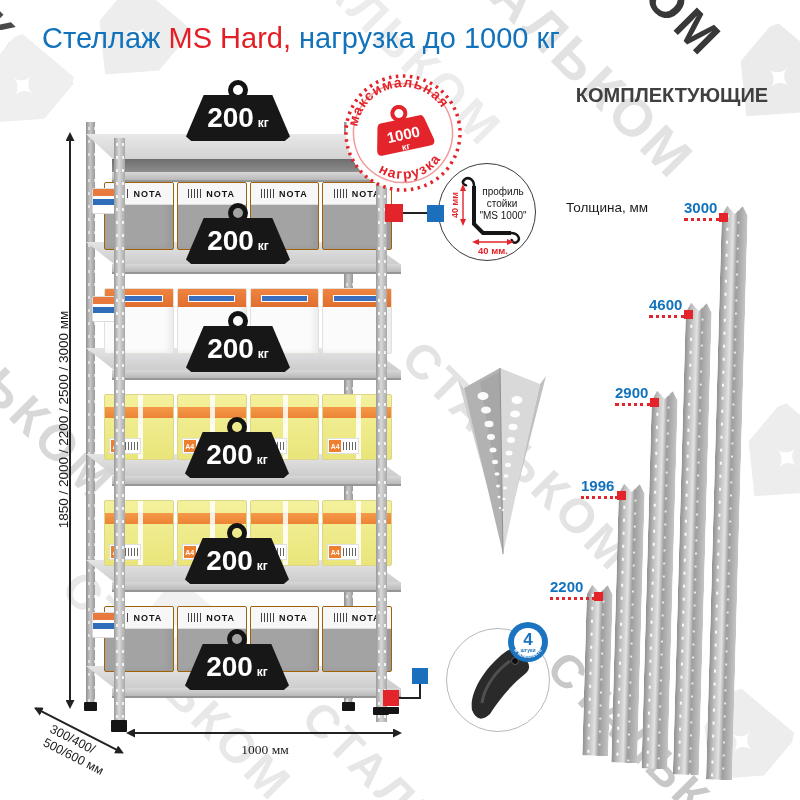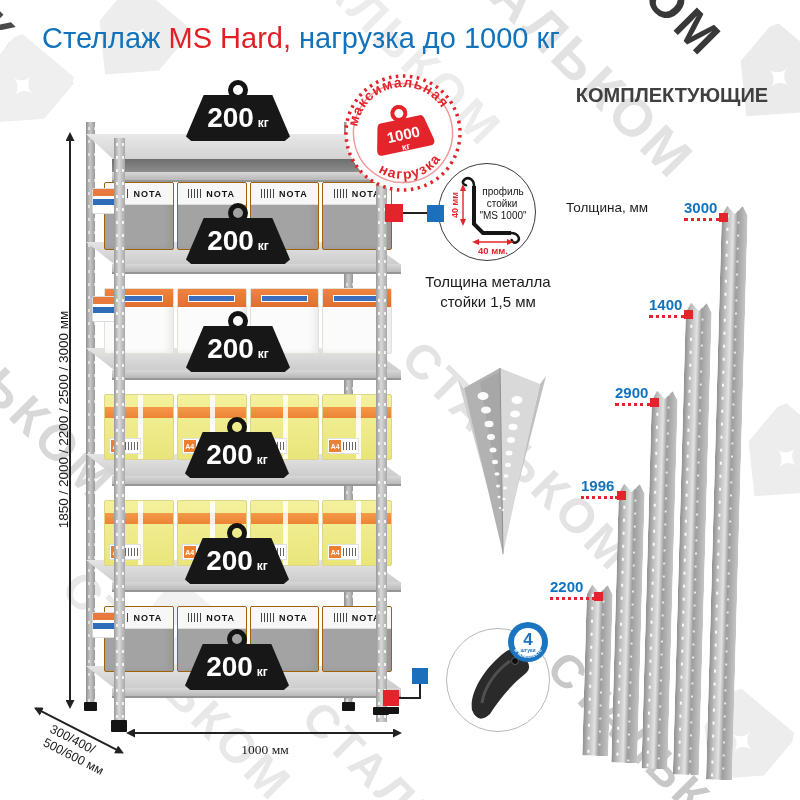--- a/index.html
+++ b/index.html
@@ -440,24 +440,20 @@
       <polygon points="24,62 21,55 27,55" fill="#e3242a"></polygon>
       <text transform="rotate(-90 15 41)" x="15" y="45" text-anchor="middle" font-size="9" font-weight="bold" fill="#e3242a">40 мм</text>
       <line x1="37" y1="78" x2="71" y2="78" stroke="#e3242a" stroke-width="1.4"></line>
       <polygon points="33,78 40,75 40,81" fill="#e3242a"></polygon>
       <polygon points="75,78 68,75 68,81" fill="#e3242a"></polygon>
       <text x="54" y="90" text-anchor="middle" font-size="9.5" font-weight="bold" fill="#e3242a">40 мм.</text>
       <text x="64" y="31" text-anchor="middle" font-size="10" fill="#161616">профиль</text>
       <text x="63" y="43" text-anchor="middle" font-size="10" fill="#161616">стойки</text>
       <text x="64" y="55" text-anchor="middle" font-size="10" fill="#161616">"MS 1000"</text>
     </svg>
-  </div>
-  <div class="note" style="left:398px;top:272px;width:180px;">
-    <div>Толщина металла</div>
-    <div>стойки 1,5 мм</div>
   </div>
 
   <svg class="abs" style="left:450px;top:358px;z-index:5;" width="104" height="208" viewBox="0 0 104 208">
     <polygon points="8,22 14,30 52,182" fill="#cfcfcf"></polygon>
     <polygon points="96,18 90,26 54,182" fill="#c0c0c0"></polygon>
     <polygon points="14,30 50,10 53,196" fill="#b2b2b2"></polygon>
     <polygon points="50,10 90,26 53,196" fill="#d9d9d9"></polygon>
     <polygon points="30,24 50,14 52,150" fill="#9e9e9e" opacity="0.55"></polygon>
     <line x1="50" y1="10" x2="53" y2="196" stroke="#8d8d8d" stroke-width="1"></line>
     <g fill="#ffffff" opacity="0.95">
@@ -512,21 +508,21 @@
   <div class="rpost" style="left:722px;top:206px;height:574px;"></div>
   <div class="rpost" style="left:686px;top:303px;height:472px;"></div>
   <div class="rpost" style="left:652px;top:391px;height:378px;"></div>
   <div class="rpost" style="left:619px;top:484px;height:279px;"></div>
   <div class="rpost" style="left:587px;top:585px;height:171px;"></div>
 
   <div class="plabel" style="left:684px;top:199px;">3000</div>
   <div class="pdots" style="left:684px;top:218px;width:36px;"></div>
   <div class="psq" style="left:719px;top:213px;"></div>
 
-  <div class="plabel" style="left:649px;top:296px;">1400</div>
+  <div class="plabel" style="left:649px;top:296px;">4600</div>
   <div class="pdots" style="left:649px;top:315px;width:36px;"></div>
   <div class="psq" style="left:684px;top:310px;"></div>
 
   <div class="plabel" style="left:615px;top:384px;">2900</div>
   <div class="pdots" style="left:615px;top:403px;width:36px;"></div>
   <div class="psq" style="left:650px;top:398px;"></div>
 
   <div class="plabel" style="left:581px;top:477px;">1996</div>
   <div class="pdots" style="left:581px;top:496px;width:37px;"></div>
   <div class="psq" style="left:617px;top:491px;"></div>

